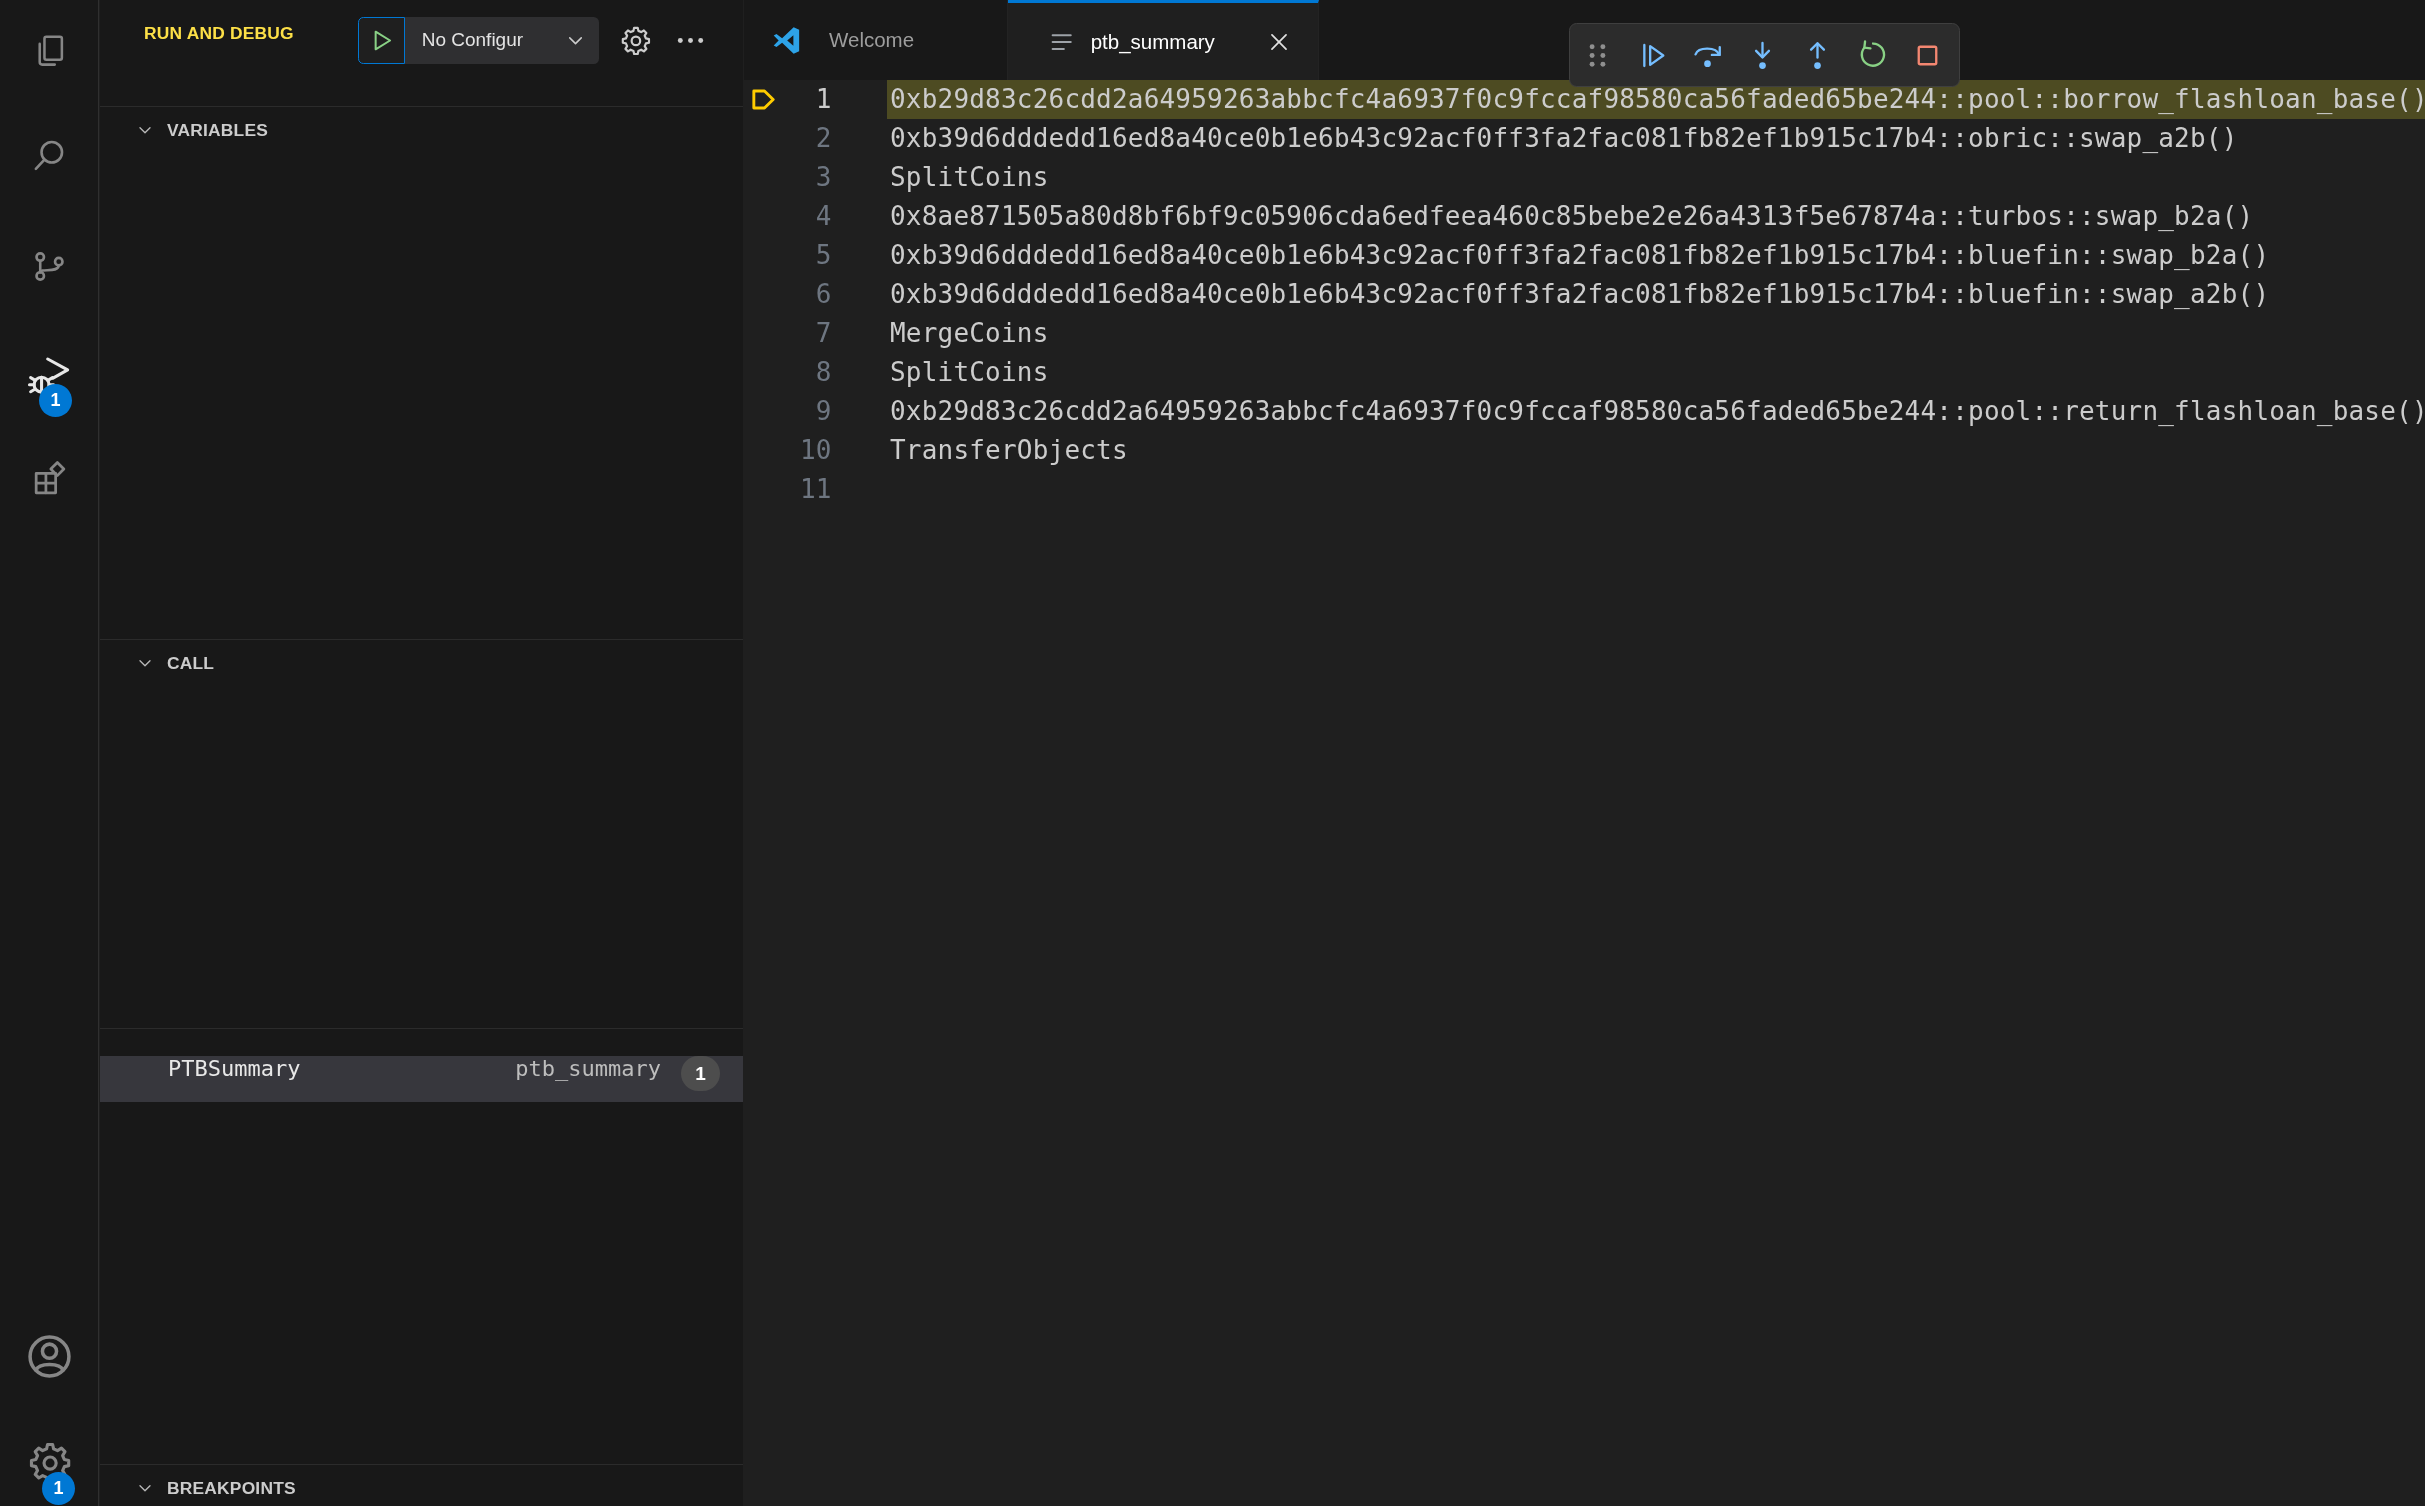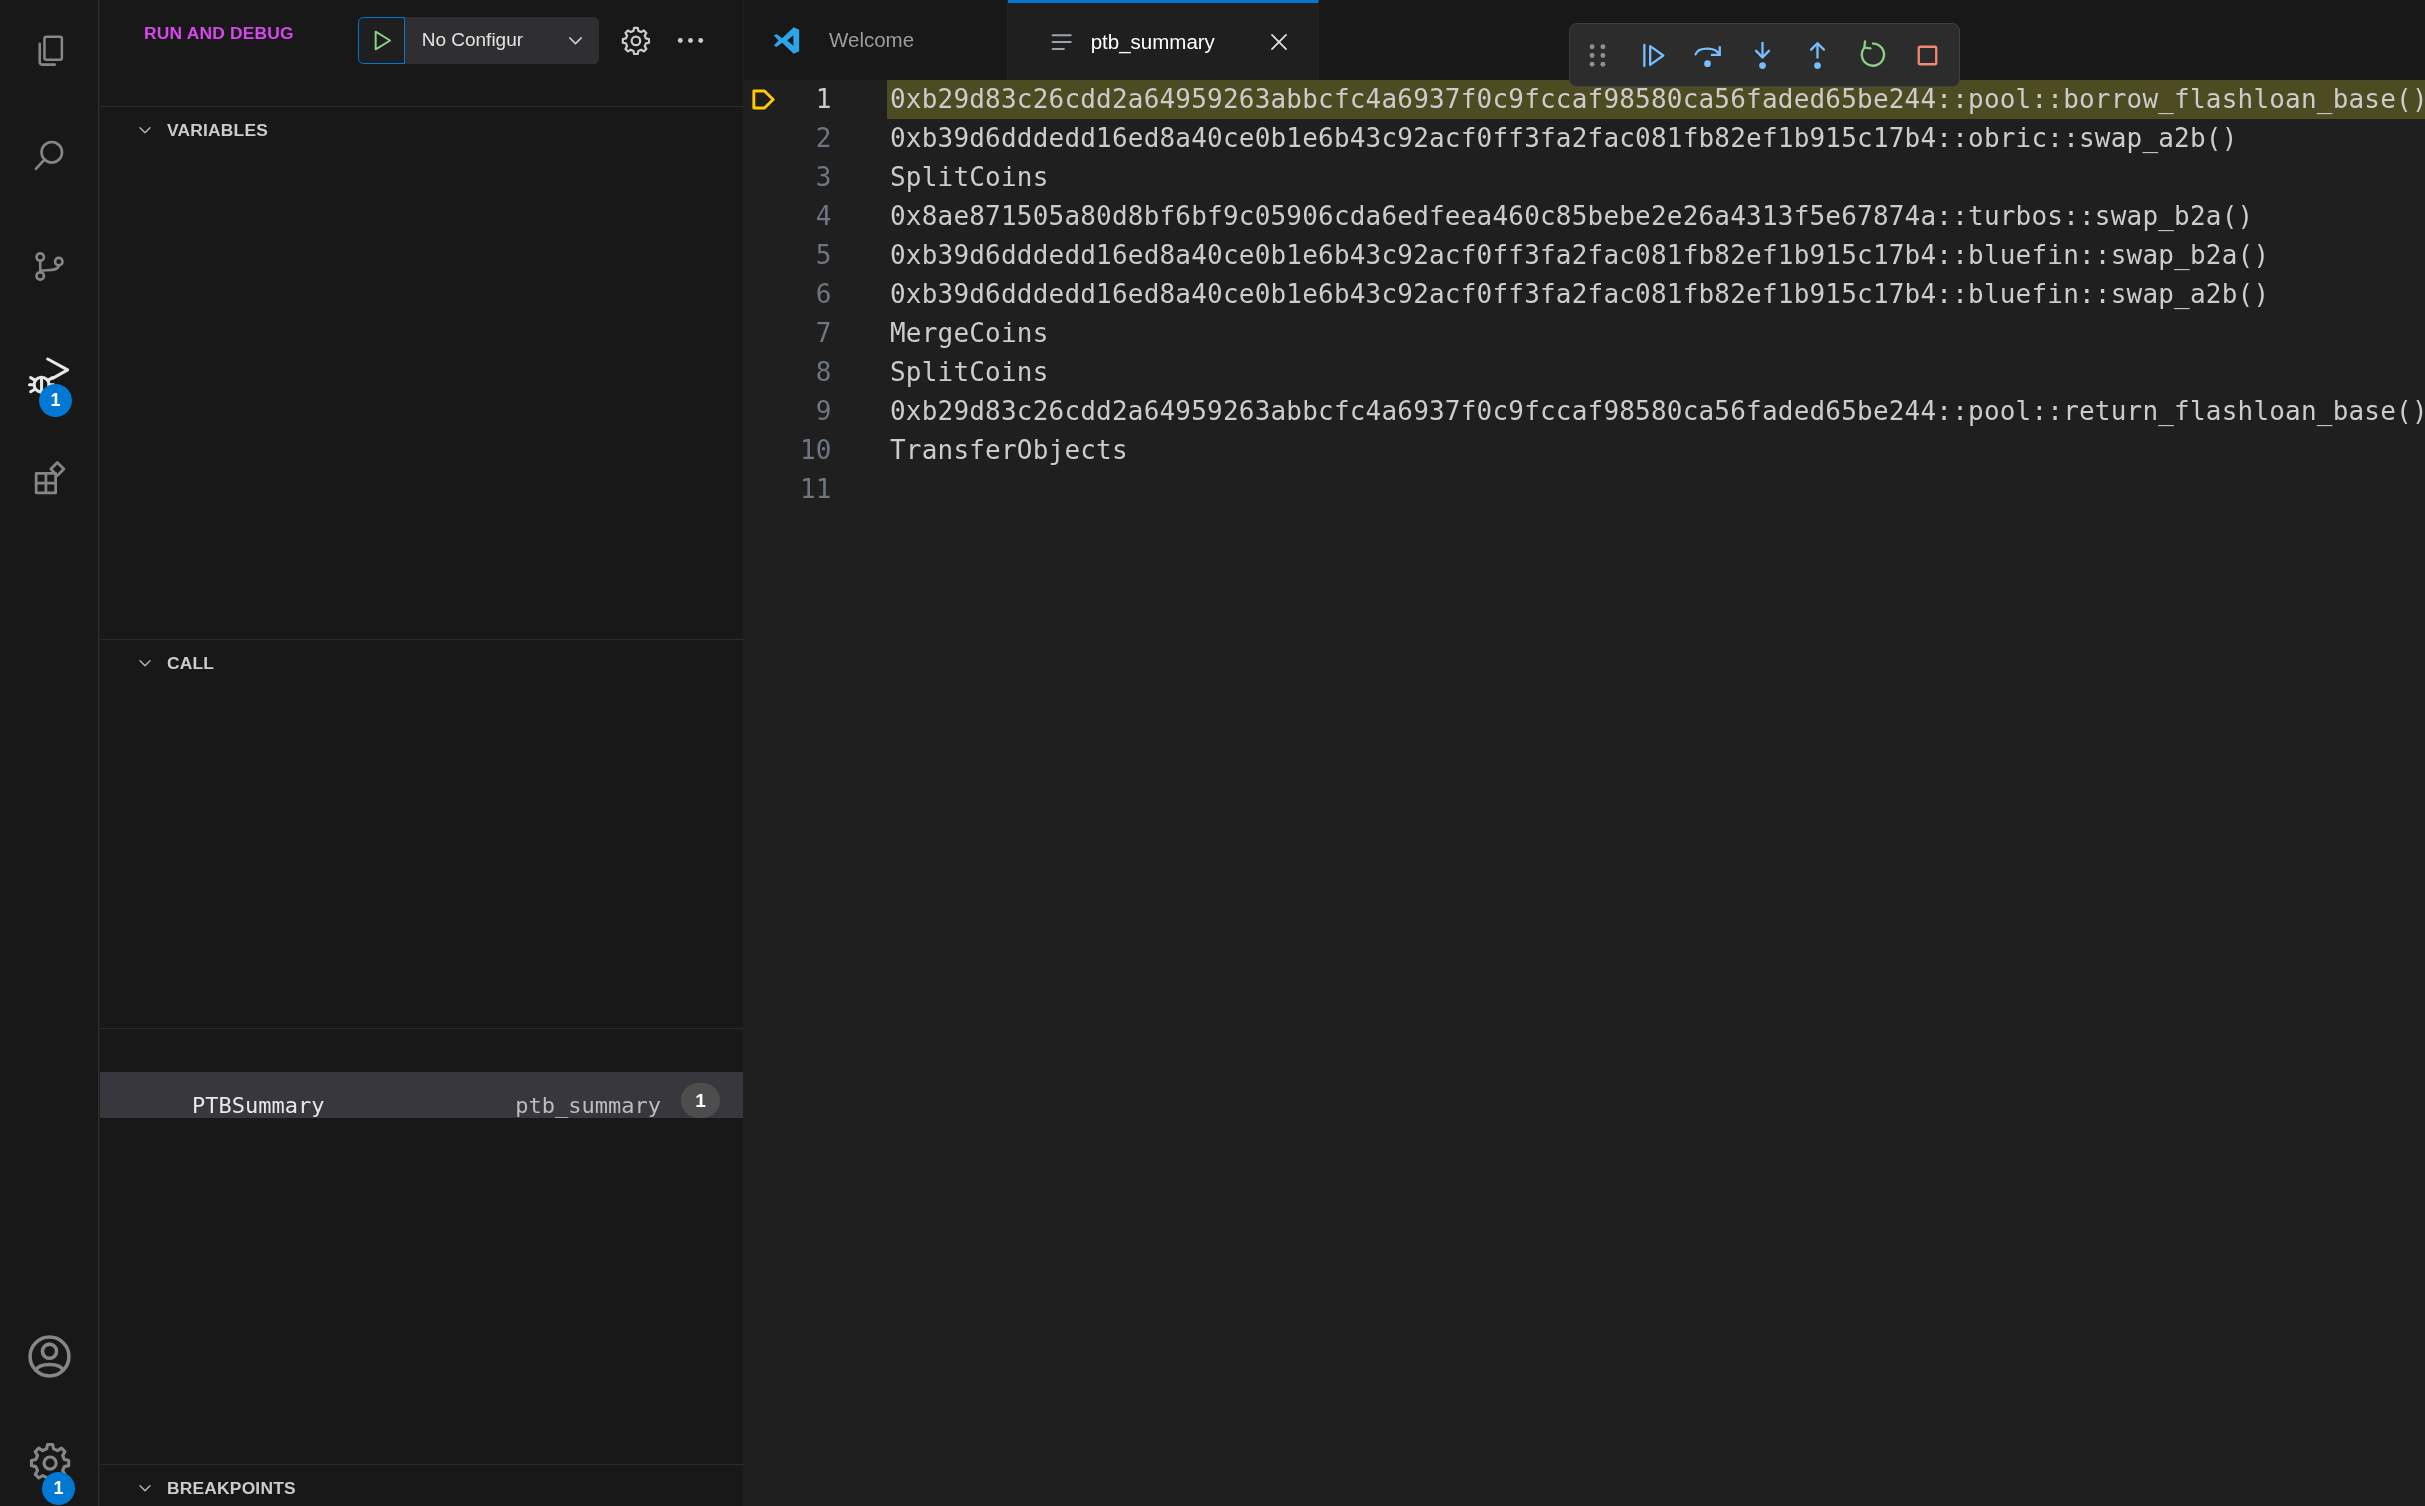--- a/index.html
+++ b/index.html
@@ -11,39 +11,39 @@
                   background:#181818; border-right:0.8px solid #2f2f2f; }
   .act-item { position:absolute; left:0; width:99px; display:flex; justify-content:center; color:#868686; }
   .act-item.active { color:#e7e7e7; }
   .act-icon { position:relative; }
   .act-badge { position:absolute; border-radius:50%; background:#0078d4; color:#fff;
                font-size:18px; font-weight:bold; display:flex; align-items:center; justify-content:center; }
 
   
   #sidebar { position:absolute; left:100px; top:0; width:643px; height:1506px; background:#181818; }
   #sidebar-title { position:absolute; left:44px; top:23px; width:228px; font-size:17.4px; font-weight:bold;
-                   color:#d946ef; letter-spacing:0.2px; white-space:nowrap; }
+                   color:#fde047; letter-spacing:0.2px; white-space:nowrap; }
   #config-group { position:absolute; left:258px; top:16.7px; height:47px; display:flex; border-radius:5.3px; }
   #start-debug-button { width:47px; height:47px; border:1.5px solid #0078d4; border-radius:5.3px 0 0 5.3px;
                         background:#1f1f1f; display:flex; align-items:center; justify-content:center; color:#89d185; }
   #config-dropdown { width:194px; height:47px; background:#2f2f31; border-radius:0 5.3px 5.3px 0;
                      display:flex; align-items:center; padding:0 12px 0 16.7px; }
   #config-dropdown .dd-label { color:#e4e4e4; font-size:19px; flex:1 1 auto; white-space:nowrap; overflow:hidden; }
   .hdr-icon { position:absolute; top:23.5px; width:33px; height:33px; color:#cccccc; }
   #gear-button   { left:519px; }
   #more-actions-button { left:574px; }
 
   .section { position:absolute; left:0; width:643px; border-top:0.8px solid #2b2b2b; }
   .section-header { height:46px; display:flex; align-items:center; padding-left:35px; }
   .sec-chev { width:20px; height:20px; color:#b8b8b8; margin-right:12px; flex:0 0 auto; }
   .sec-label { font-size:17.4px; font-weight:bold; color:#cccccc; letter-spacing:0.2px; white-space:nowrap; }
   .sec-status { margin-left:auto; margin-right:24px; font-size:17.4px; font-weight:600; color:#dcdcdc; white-space:nowrap; }
 
-  #callstack-row { position:absolute; left:0; top:43px; width:643px; height:46px; background:#37373d;
-                   display:flex; align-items:flex-end;padding-left:24px; }
+  #callstack-row { position:absolute; left:0; top:27px; width:643px; height:46px; background:#37373d;
+                   display:flex; align-items:flex-start; }
   #callstack-row .frame-name { margin-left:68px; font-family:"DejaVu Sans Mono", monospace;
                    font-size:22px; color:#e8e8e8; }
   #callstack-row .frame-file { margin-left:auto; font-family:"DejaVu Sans Mono", monospace;
                    font-size:22px; color:#bdbdbd; }
   #callstack-row .frame-badge { margin-left:20px; margin-right:23px; min-width:39px; height:35px; border-radius:17.4px;
                    background:#4d4d4d; color:#fff; font-size:19px; font-weight:bold;
                    display:flex; align-items:center; justify-content:center; }
 
   
   #editor { position:absolute; left:744px; top:0; width:1682px; height:1506px; background:#1f1f1f; }

